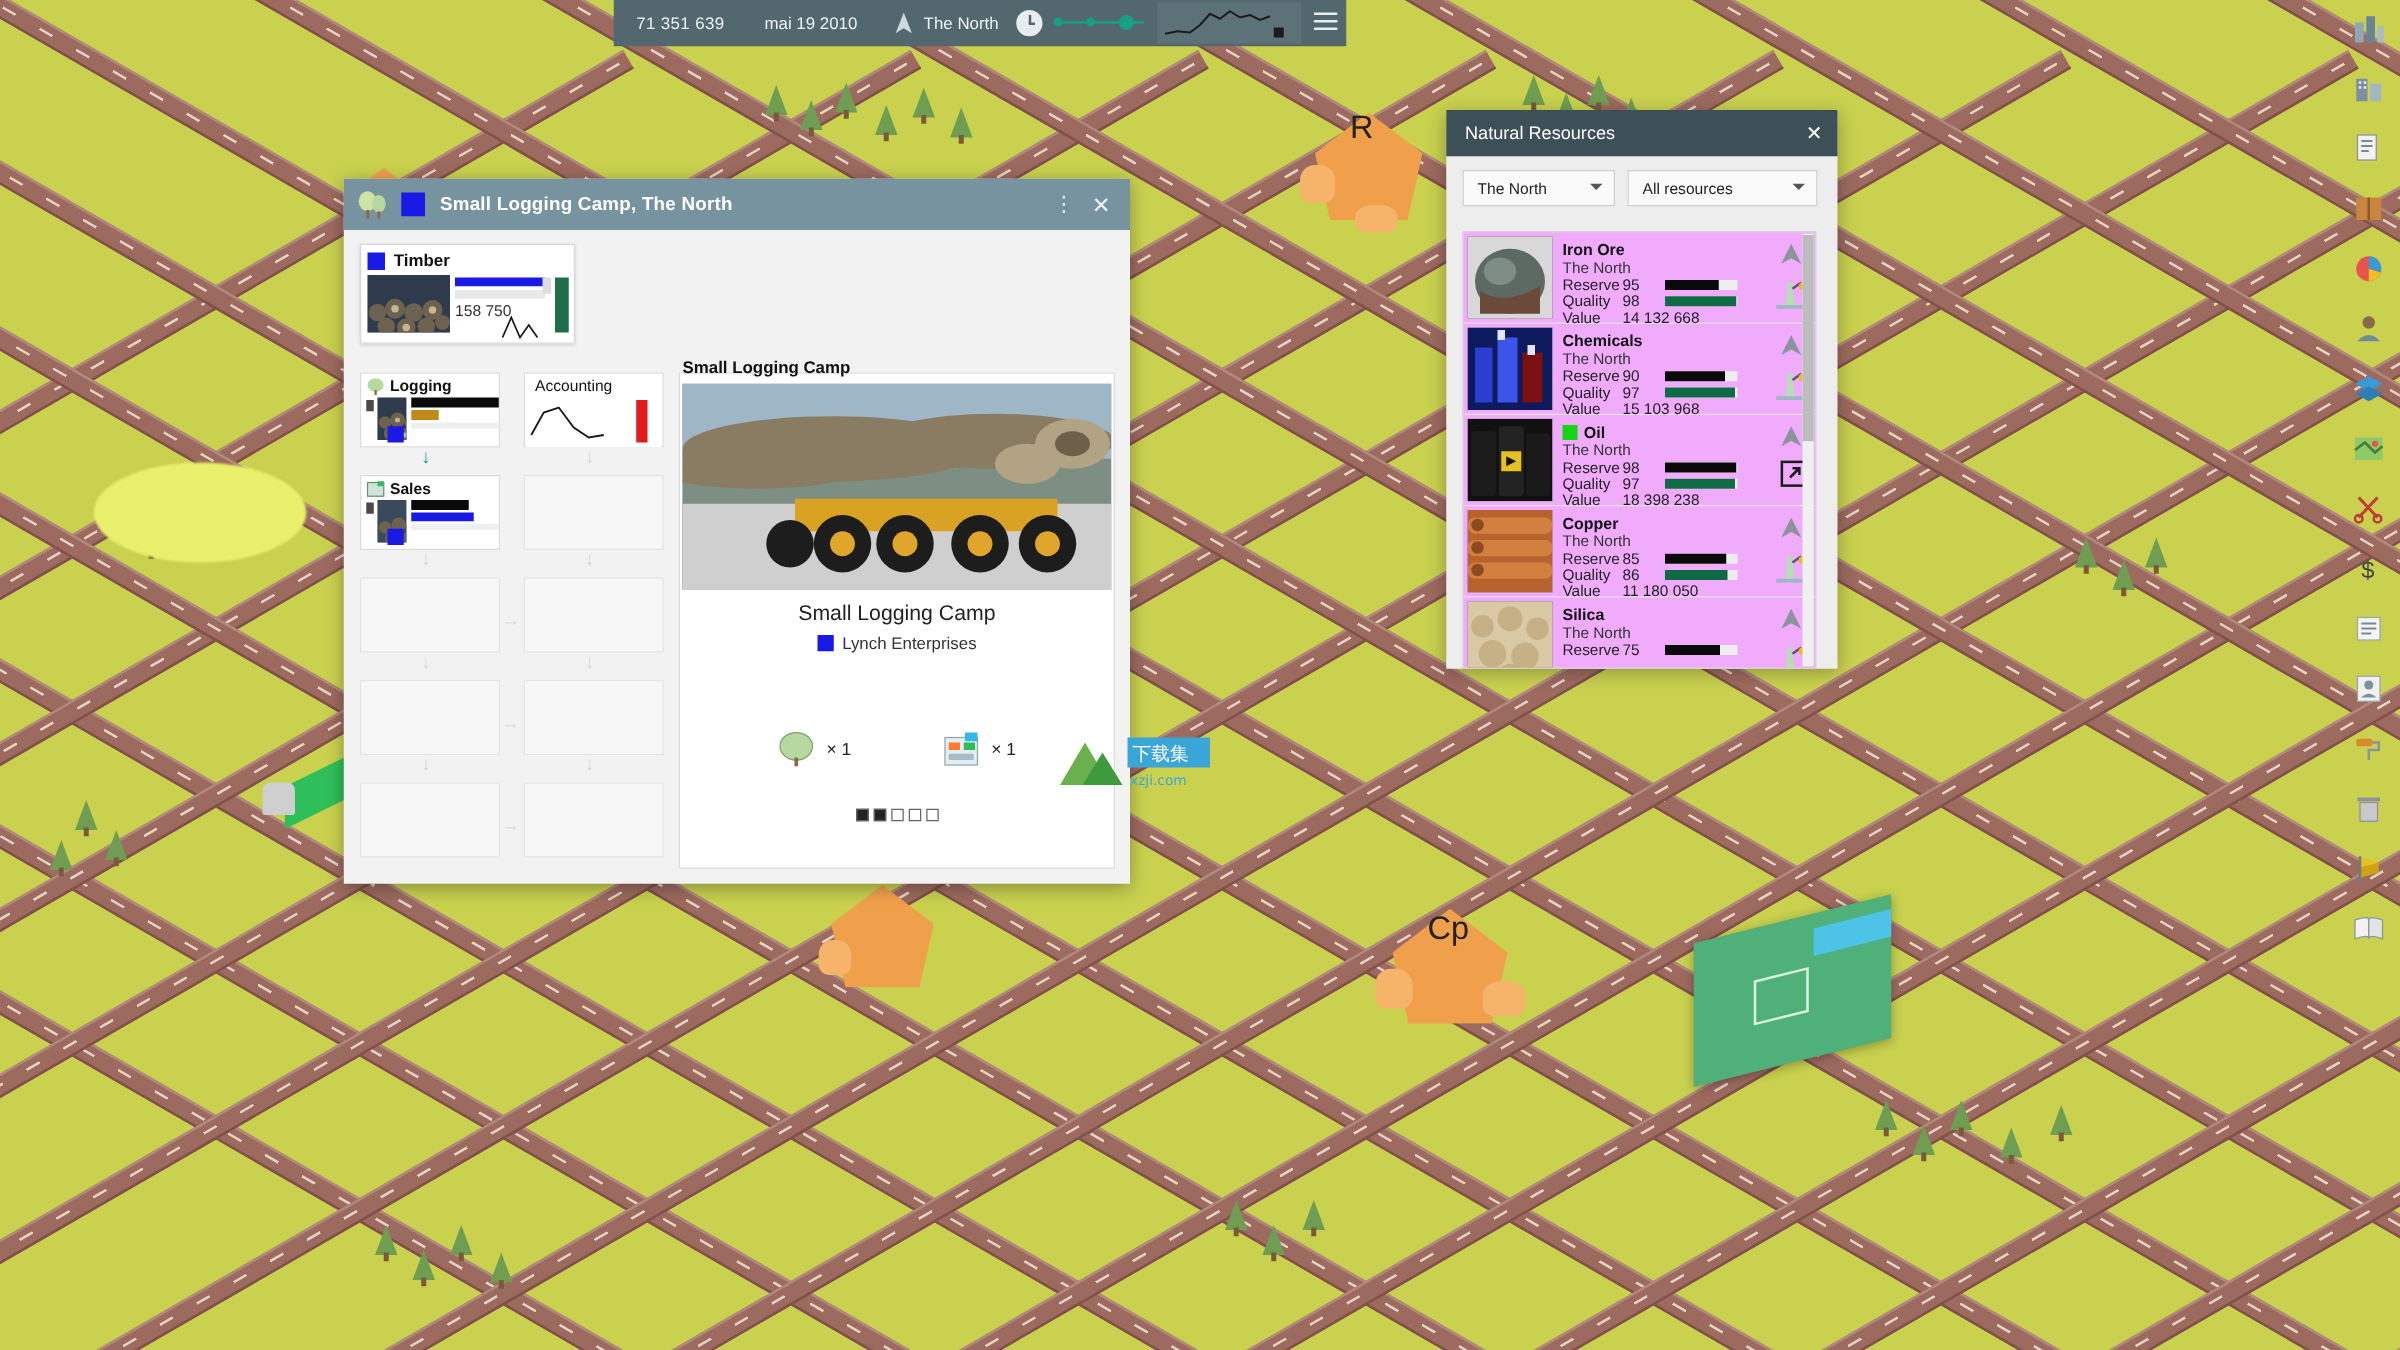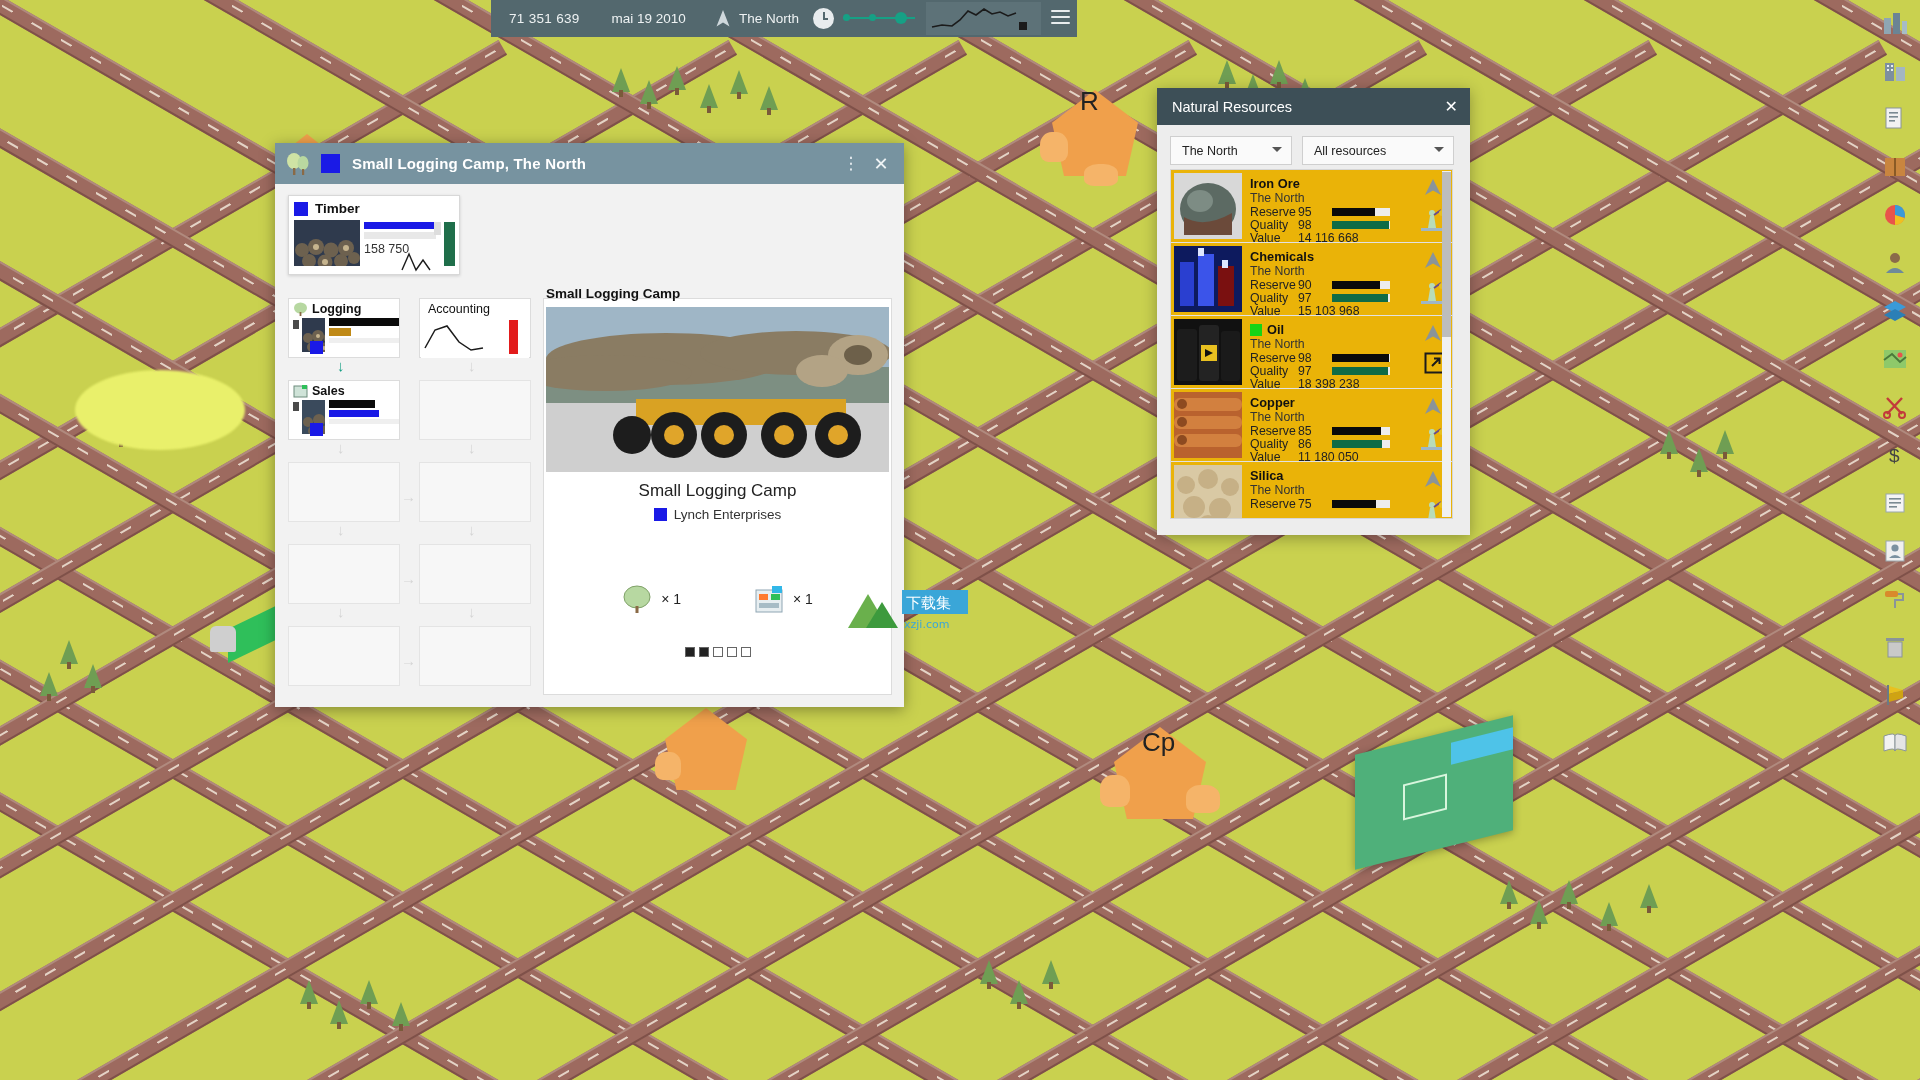--- a/index.html
+++ b/index.html
@@ -108,21 +108,21 @@
   #nr .nhd{height:37px;background:#3d4f57;display:flex;align-items:center;color:#fff;}
   #nr .nhd .t{margin-left:15px;font-size:14.5px;}
   #nr .nhd .x{margin-left:auto;margin-right:12px;font-size:16px;cursor:pointer;}
   #nr .filters{display:flex;gap:10px;padding:11px 13px 9px 13px;}
   #nr .sel{background:#fafafa;border:1px solid #cfcfcf;height:27px;display:flex;align-items:center;
       font-size:12.5px;color:#222;position:relative;}
   #nr .sel span{margin-left:11px;}
   #nr .sel .cv{position:absolute;right:9px;top:10px;width:0;height:0;border-left:5px solid transparent;border-right:5px solid transparent;border-top:5px solid #555;}
   #nr .sel.a{width:120px;}
   #nr .sel.b{width:150px;}
-  #nr .listwrap{position:absolute;left:13px;top:81px;width:281px;height:348px;background:#eab308;border:1px solid #d6d6d6;overflow:hidden;}
+  #nr .listwrap{position:absolute;left:13px;top:97px;width:281px;height:348px;background:#f0abfc;border:1px solid #d6d6d6;overflow:hidden;}
   #nr .row{display:flex;height:72px;border-bottom:1px solid #e2e2e2;position:relative;}
   #nr .row .im{width:68px;height:66px;margin:3px 0 0 3px;overflow:hidden;background:#888;position:relative;}
   #nr .info{flex:1;margin-left:8px;padding-top:6px;position:relative;}
   #nr .info .nmrow{display:flex;align-items:center;gap:5px;}
   #nr .info .csq{width:12px;height:12px;background:#16d416;}
   #nr .info .nm{font-size:12.8px;font-weight:bold;color:#111;}
   #nr .info .rg{font-size:12.3px;color:#333;margin-top:0px;}
   #nr .info .kv{display:flex;align-items:center;font-size:12.3px;color:#222;height:13px;}
   #nr .info .kv .k{width:48px;}
   #nr .info .kv .v{width:34px;text-align:left;}
@@ -671,21 +671,21 @@
             </div>
             <div class="kv">
               <span class="k">Quality</span>
               <span class="v">98</span>
               <span class="trk">
                 <i style="width:98%;background:#0f6b46"></i>
               </span>
             </div>
             <div class="kv">
               <span class="k">Value</span>
-              <span>14 116 668</span>
+              <span>14 132 668</span>
             </div>
           </div>
           <div class="acts">
             <span class="up"><svg width="20" height="20" viewBox="0 0 20 20">
                 <path d="M10 2 L18 18 L10 13.5 L2 18 Z" fill="#8a9499"></path>
               </svg></span>
             <span class="bot"><svg width="26" height="26" viewBox="0 0 26 26">
                 <rect x="1" y="22" width="24" height="3" fill="#9fb6c6"></rect>
                 <path d="M8 22 L10 10 L14 9 L16 22 Z" fill="#b8dcb8"></path>
                 <circle cx="12" cy="7" r="3" fill="#b8dcb8"></circle>

